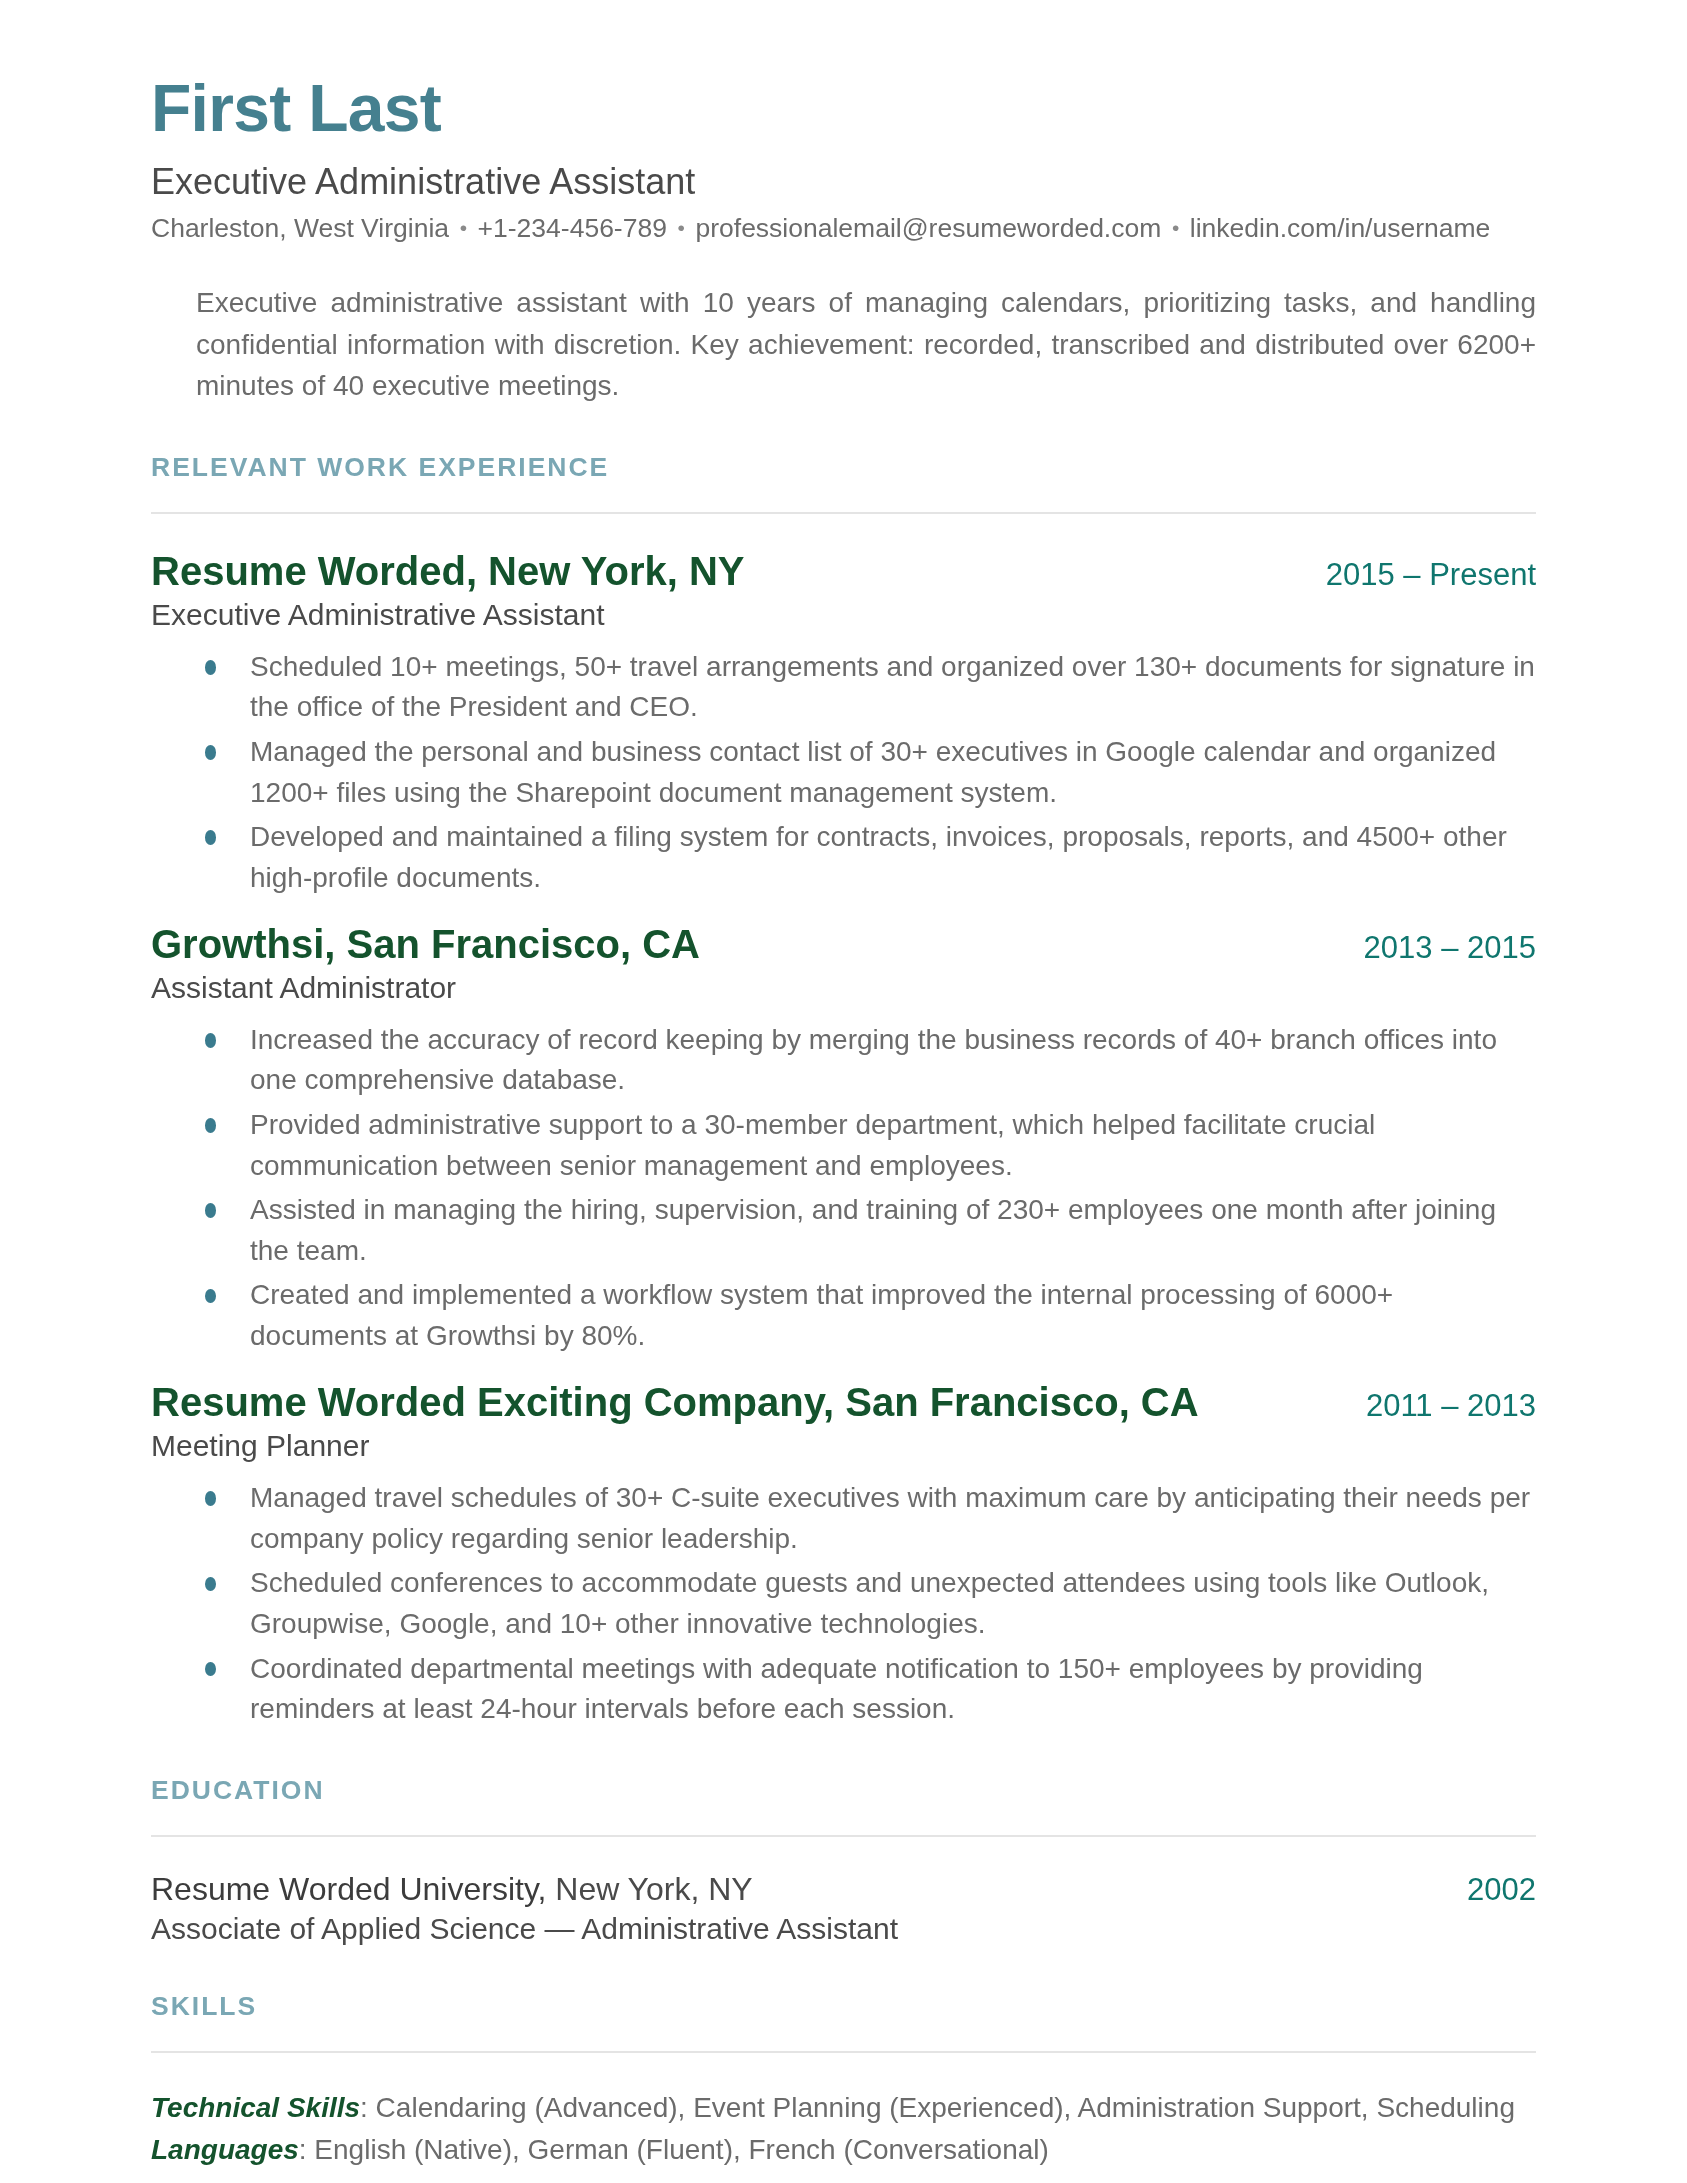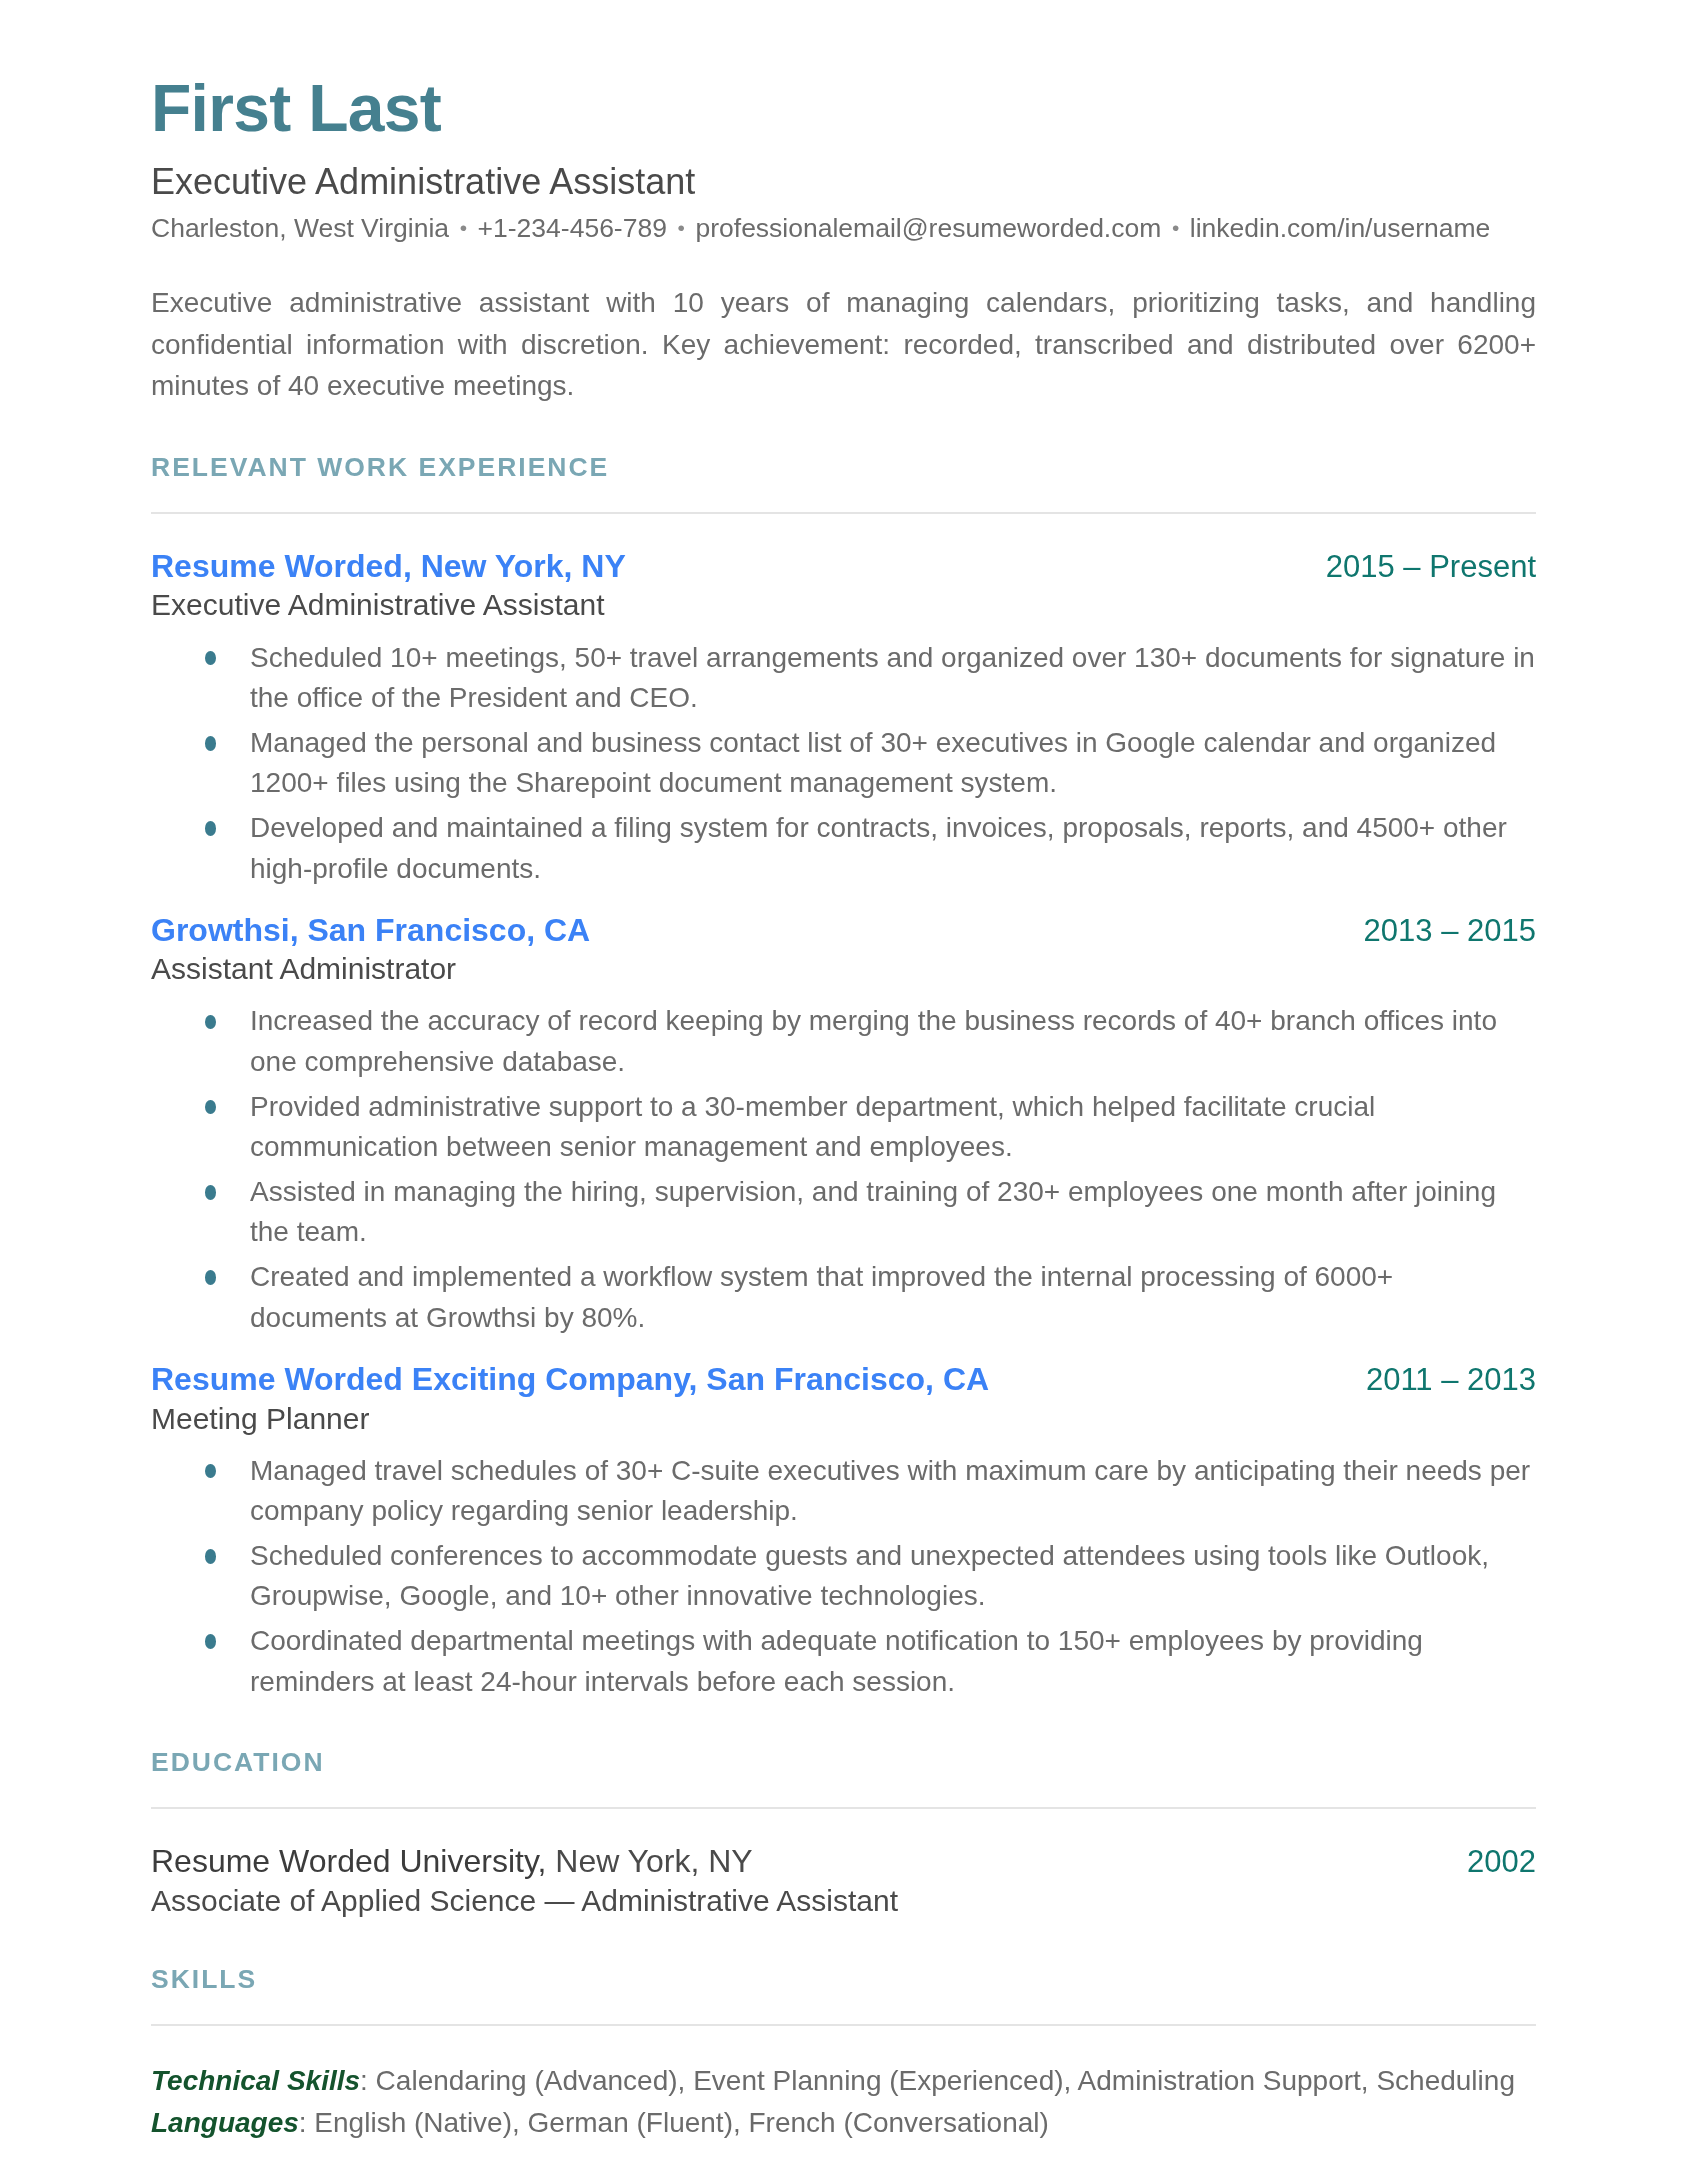--- a/index.html
+++ b/index.html
@@ -40,20 +40,21 @@
     font-size: 21px;
     vertical-align: 2.6px;
     color: #8a8a8a;
   }
   .summary {
     font-size: 28px;
     line-height: 1.48;
     text-align: justify;
     color: #6b6b6b;
     margin-bottom: 40px;
+    margin-left: 45px;
   }
   .section-heading {
     font-size: 26.5px;
     font-weight: 700;
     letter-spacing: 2px;
     color: #7aa7b4;
     line-height: 1.1;
     margin-bottom: 30px;
   }
   .rule {
@@ -64,23 +65,23 @@
   }
   .job { margin-bottom: 22.5px; }
   .job-head {
     display: flex;
     justify-content: space-between;
     align-items: baseline;
     line-height: 1.15;
     margin-bottom: 4px;
   }
   .company {
-    font-size: 32px;
+    font-size: 40px;
     font-weight: 700;
-    color: #3b82f6;
+    color: #14532d;
   }
   .dates {
     font-size: 31px;
     font-weight: 400;
     color: #0f766e;
     white-space: nowrap;
   }
   .job-title {
     font-size: 30px;
     color: #4a4a4a;

